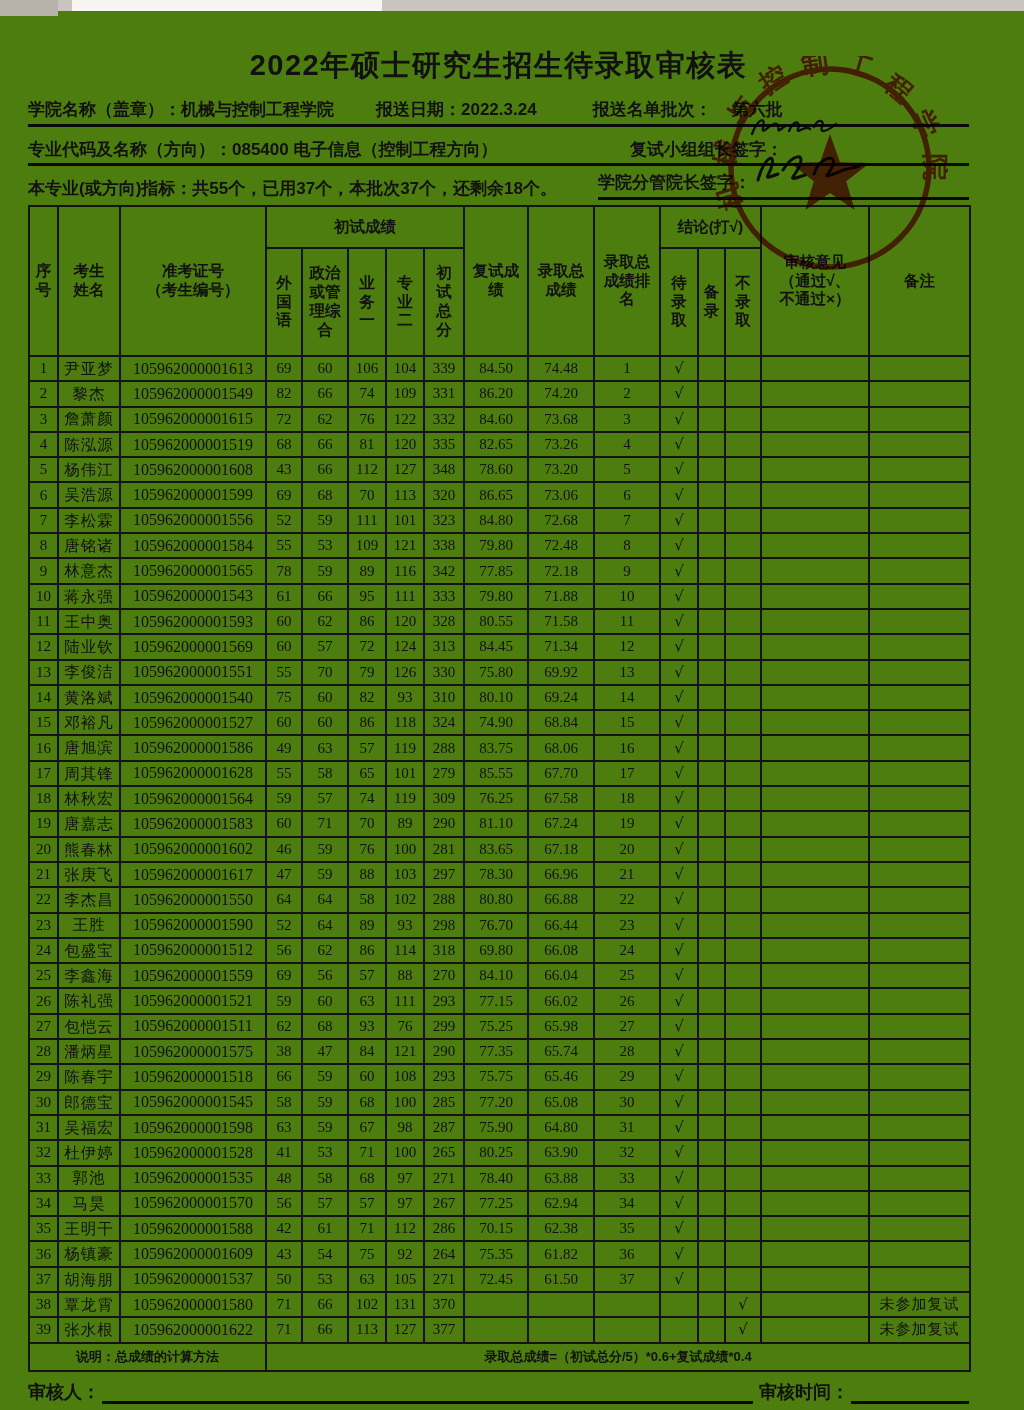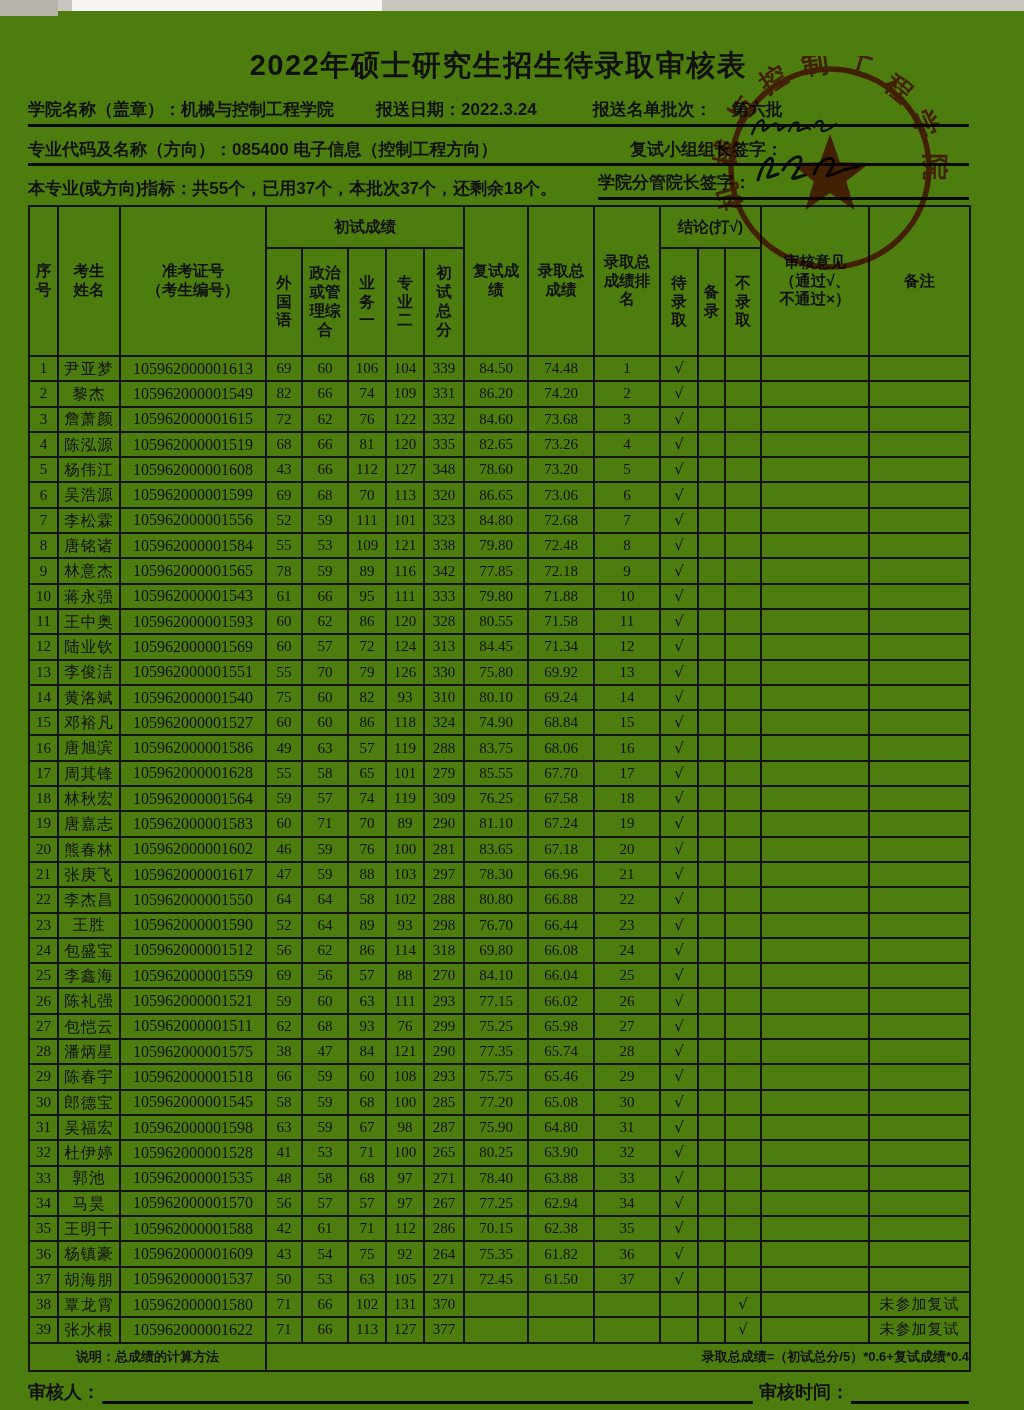--- a/index.html
+++ b/index.html
@@ -25,21 +25,21 @@
            line-height:1.22;white-space:pre-line;border-radius:15px;}
   tr.grp{height:42px;} tr.sub th{height:106px;}
   tbody tr{height:25.3px;}
   tbody td{font-size:15px;line-height:1;}
   td.name{font-size:15.5px;letter-spacing:1px;}
   td.exid{font-size:16px;letter-spacing:0;margin-top:12px;}
   td.chk{font-size:15px;font-family:"DejaVu Sans",sans-serif;}
   td.remark{font-size:15px;letter-spacing:1px;}
   tr.note-row{height:28px;}
   tr.note-row td{font-family:"Liberation Sans",sans-serif;font-weight:700;font-size:13px;}
-  tr.note-row td.formula{text-align:right;padding-left:0;margin-top:25px;}
+  tr.note-row td.formula{text-align:center;padding-left:0;margin-top:25px;}
   .footer{margin-top:8px;display:flex;align-items:flex-end;font-weight:700;font-size:18px;white-space:nowrap;}
   .uline{border-bottom:3.5px solid #0a0a0a;height:20px;}
   .u1{flex:1;margin:0 6px 0 2px;} .u2{width:118px;margin-left:2px;}
   .stamp{position:absolute;left:712px;top:56px;mix-blend-mode:multiply;opacity:.88;}
   .sig{position:absolute;mix-blend-mode:multiply;}
   .sig1{left:746px;top:110px;} .sig2{left:750px;top:144px;}
 </style>
 </head>
 <body>
 

